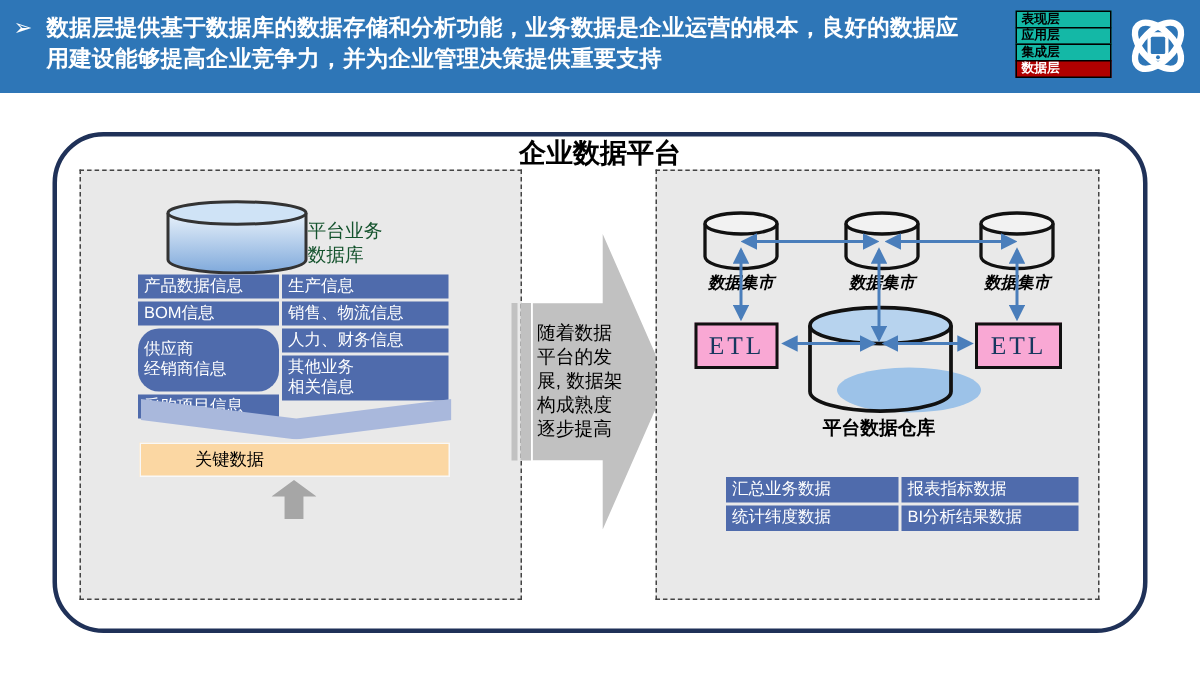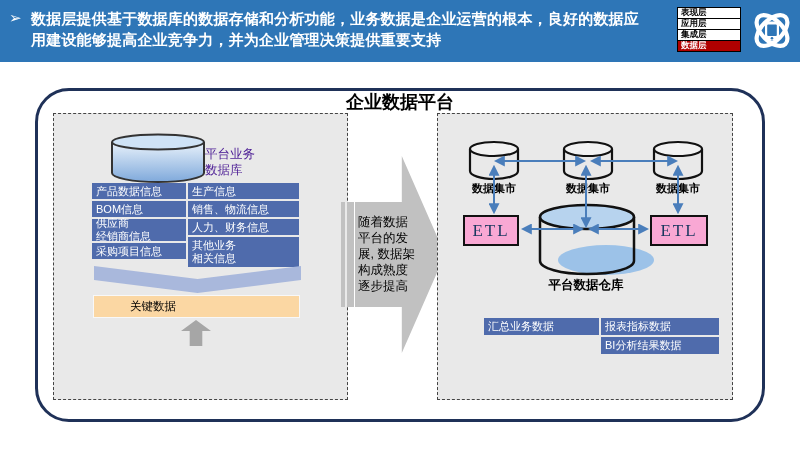--- a/index.html
+++ b/index.html
@@ -8,55 +8,55 @@
   .abs{position:absolute;box-sizing:border-box;}
   .preline{white-space:pre-line;}
 
   
   .banner{left:0;top:0;width:800px;height:62px;background:#2E76B7;}
   .banner-bullet{left:9px;top:9px;color:#fff;font-size:15px;font-weight:bold;}
   .banner-text{left:31px;top:8px;width:618px;color:#fff;font-size:15px;font-weight:bold;
                line-height:21px;letter-spacing:0.2px;}
   .legend{left:677px;top:8px;width:64px;}
   .legend-row{box-sizing:border-box;height:12px;border:1px solid #000;margin-top:-1px;
-              background:#ffffff;color:#000;font-size:8.5px;font-weight:bold;
+              background:#14b8a6;color:#000;font-size:8.5px;font-weight:bold;
               line-height:9.5px;padding-left:3px;}
   .legend-row.active{background:#B00000;color:#fff;}
   .logo{left:750px;top:8px;width:44px;height:45px;}
 
   
   .frame-border{left:35px;top:88px;width:730px;height:334px;border:3px solid #1F3158;
                 border-radius:34px;background:transparent;}
   .diagram-title{left:0;top:90px;width:800px;text-align:center;font-size:18px;
                  font-weight:bold;color:#000;}
 
   .panel{background:#E9E9E9;border:1px dashed #444;}
   .panel-left{left:53px;top:113px;width:295px;height:287px;}
   .panel-right{left:437px;top:113px;width:296px;height:287px;}
 
   
-  .db-label{font-size:12.5px;color:#4c1d95;line-height:16px;}
+  .db-label{font-size:12.5px;color:#14532d;line-height:16px;}
   .cell{background:#4F6BAC;color:#fff;font-size:11px;line-height:13px;
         display:flex;align-items:center;padding-left:4px;box-sizing:border-box;
         margin-bottom:2px;white-space:pre-line;}
   .chevron{background:#A9B8DC;clip-path:polygon(0 0,50% 48%,100% 0,100% 52%,50% 100%,0 52%);}
   .key-bar{background:#FBD7A3;border:1px solid #f8f8f8;color:#000;font-size:11.5px;
            display:flex;align-items:center;padding-left:5px;}
   .up-arrow{background:#A6A6A6;clip-path:polygon(50% 0,100% 42%,71% 42%,71% 100%,29% 100%,29% 42%,0 42%);}
   .mdm{background:#F9A11B;border-radius:50%;color:#000;font-size:13.5px;font-weight:bold;
        line-height:16.5px;padding:9px 0 0 16px;}
 
   
   .mat-bar{background:#C1C1C1;}
   .mat-arrow{background:#C1C1C1;
       clip-path:polygon(0 23.4%,52% 23.4%,52% 0,100% 50%,52% 100%,52% 76.6%,0 76.6%);}
   .mat-text{font-size:12.5px;color:#000;line-height:16px;}
 
   
-  .mart-label{font-size:11px;font-weight:bold;color:#000;text-align:center;}
+  .mart-label{font-size:11px;font-weight:bold;color:#000;text-align:center;font-style:italic;}
   .etl{background:#f9a8d4;border:2px solid #111;display:flex;align-items:center;
        justify-content:center;font-family:"Liberation Serif","DejaVu Serif",serif;
        font-size:17px;font-weight:normal;color:#17375E;letter-spacing:2px;}
   .wh-shadow{background:#9CC2E8;border-radius:50%;}
   .wh-label{font-size:12.5px;font-weight:bold;color:#000;text-align:center;}
   .overlay{pointer-events:none;}
 </style>
 </head>
 <body>
 
@@ -98,21 +98,21 @@
       </defs>
       <path d="M2,9 L2,40 A46,9 0 0 0 94,40 L94,9" fill="url(#gBlue)" stroke="#333" stroke-width="2"></path>
       <ellipse cx="48" cy="9" rx="46" ry="7.5" fill="#CFE3F6" stroke="#333" stroke-width="2"></ellipse>
     </svg>
     <div class="abs db-label preline" style="left:151px;top:32px;">平台业务
 数据库</div>
 
     <div class="abs" style="left:38px;top:69px;width:94px;">
       <div class="cell" style="height:16px;">产品数据信息</div>
       <div class="cell" style="height:16px;">BOM信息</div>
-      <div class="cell" style="height:22px;">供应商
+      <div class="cell" style="height:42px;border-radius:14px;">供应商
 经销商信息</div>
       <div class="cell" style="height:16px;">采购项目信息</div>
     </div>
     <div class="abs" style="left:134px;top:69px;width:111px;">
       <div class="cell" style="height:16px;">生产信息</div>
       <div class="cell" style="height:16px;text-align:right;">销售、物流信息</div>
       <div class="cell" style="height:16px;">人力、财务信息</div>
       <div class="cell" style="height:30px;">其他业务
 相关信息</div>
     </div>
@@ -177,20 +177,21 @@
         <line x1="56" y1="53" x2="56" y2="98" marker-start="url(#ah)" marker-end="url(#ah)"></line>
         <line x1="148" y1="53" x2="148" y2="112" marker-start="url(#ah)" marker-end="url(#ah)"></line>
         <line x1="240" y1="53" x2="240" y2="98" marker-start="url(#ah)" marker-end="url(#ah)"></line>
         <line x1="85" y1="115" x2="144" y2="115" marker-start="url(#ah)" marker-end="url(#ah)"></line>
         <line x1="152" y1="115" x2="209" y2="115" marker-start="url(#ah)" marker-end="url(#ah)"></line>
       </g>
     </svg>
 
     <div class="abs" style="left:46px;top:204px;width:115px;">
       <div class="cell" style="height:17px;">汇总业务数据</div>
+      <div class="cell" style="height:17px;">统计纬度数据</div>
     </div>
     <div class="abs" style="left:163px;top:204px;width:118px;">
       <div class="cell" style="height:17px;">报表指标数据</div>
       <div class="cell" style="height:17px;">BI分析结果数据</div>
     </div>
   </div>
 
 </div>
 
 </body></html>

